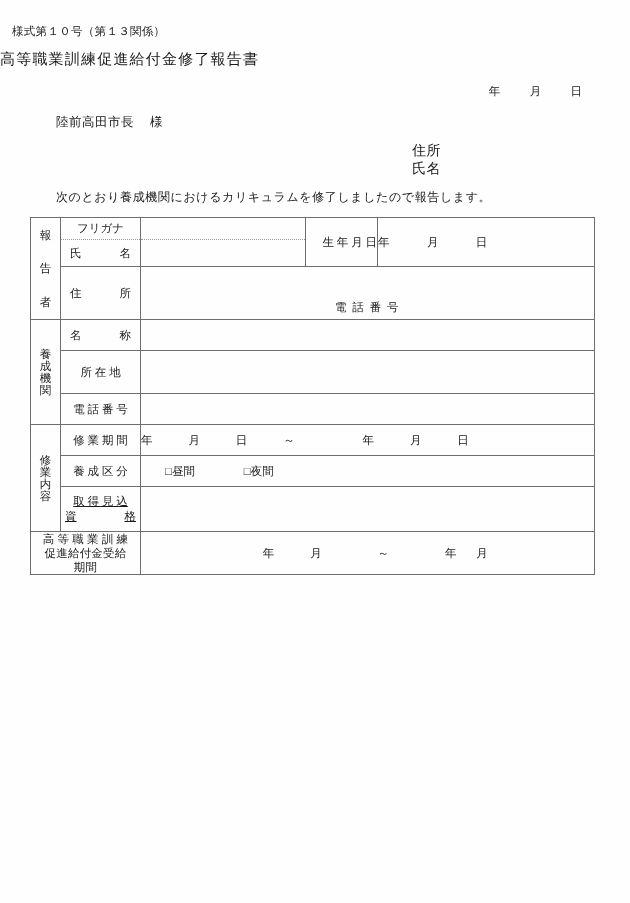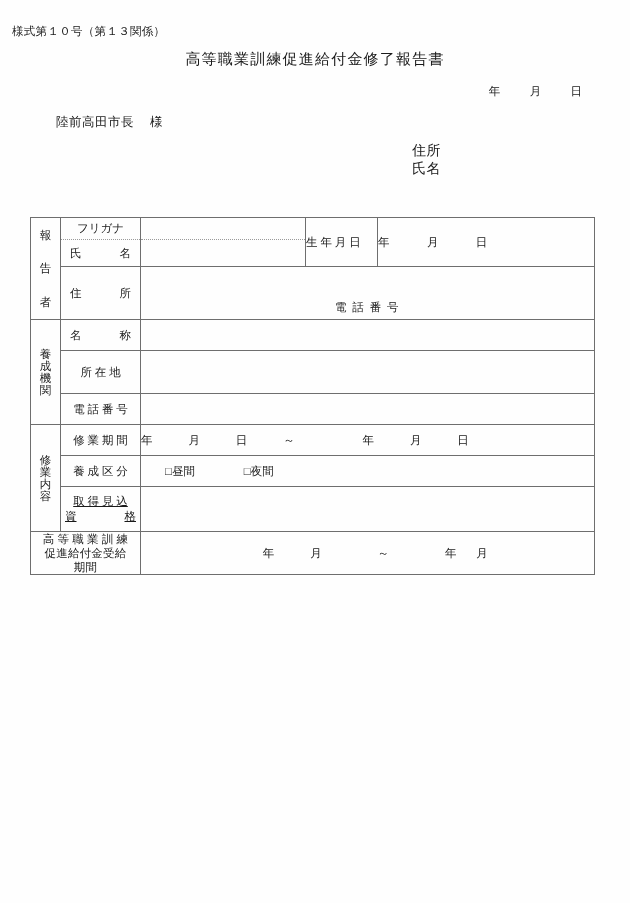--- a/index.html
+++ b/index.html
@@ -30,21 +30,21 @@
     font-size: 11.5px;
     letter-spacing: .3px;
     white-space: nowrap;
   }
 
   .doc-title {
     position: absolute;
     left: 0;
     right: 0;
     top: 50px;
-    text-align: center;
+    text-align: left;
     font-size: 15px;
     letter-spacing: 1.2px;
     white-space: nowrap;
   }
 
   .date-line {
     position: absolute;
     right: 48px;
     top: 84px;
     font-size: 11.5px;
@@ -135,21 +135,21 @@
   .field-label .lines { line-height: 15px; text-decoration: underline; }
 
   .cell-value { padding: 3px 6px; }
 
   
   .furigana-row td { height: 21px; }
   .name-row td { height: 26px; }
   .dotted-bottom { border-bottom: 1px dotted #9a9a9a !important; margin-top: 47px; }
   .dotted-top { border-top: 1px dotted #9a9a9a !important; }
 
-  .dob-label { width: 72px; text-align: left; }
+  .dob-label { width: 72px; text-align: right; }
 
   .date-slots { padding-left: 56px; white-space: nowrap; }
   .date-slots .g { display: inline-block; width: 46px; }
   .date-slots .g.last { width: auto; }
 
   .addr-cell {
     height: 52px;
     position: relative;
   }
   .tel-inline {
@@ -197,20 +197,21 @@
 
   <div class="addressee">
     <span>陸前高田市長</span><span class="sama">様</span>
   </div>
 
   <div class="applicant-block">
     <div>住所</div>
     <div>氏名</div>
   </div>
 
+  <div class="intro">次のとおり養成機関におけるカリキュラムを修了しましたので報告します。</div>
 
   <table class="form-table">
     <colgroup>
       <col style="width:30px">
       <col style="width:80px">
       <col style="width:165px">
       <col style="width:72px">
       <col>
     </colgroup>
     <tbody>

